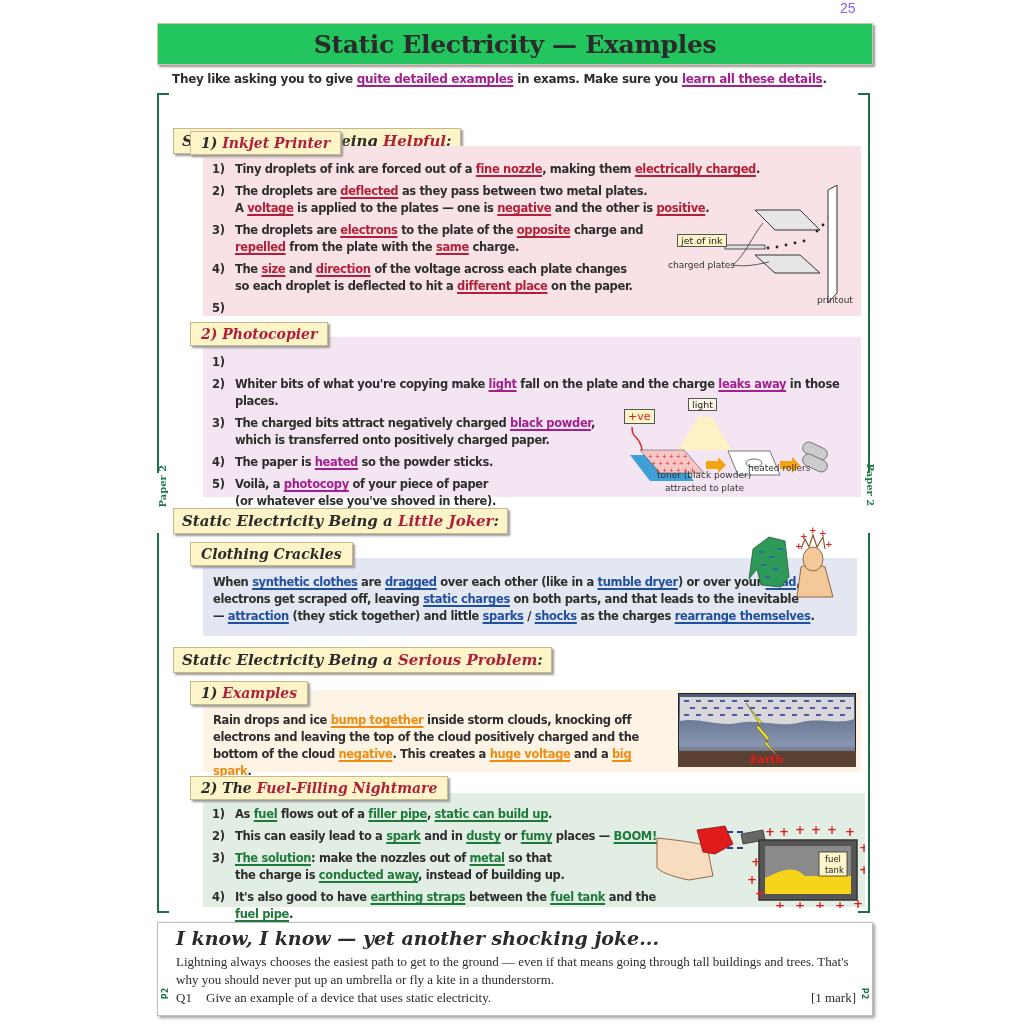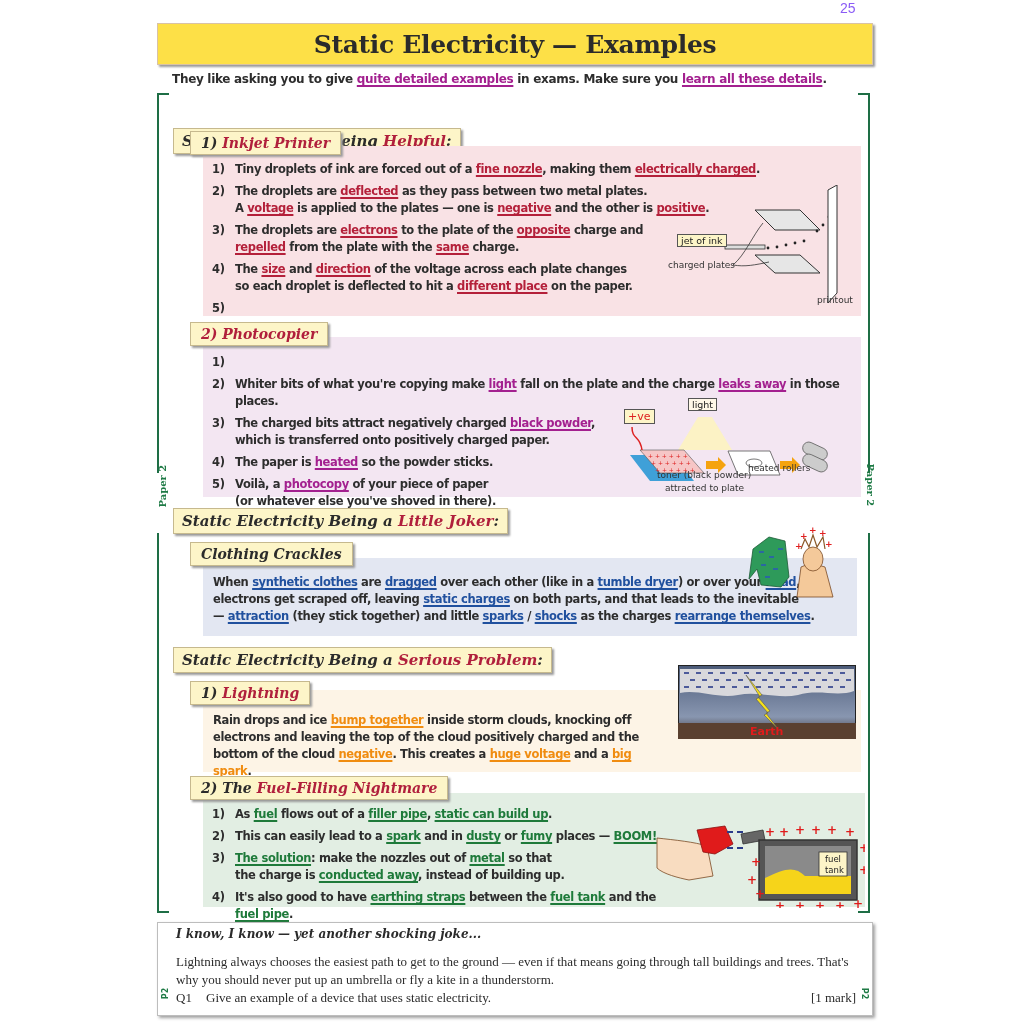--- a/index.html
+++ b/index.html
@@ -1,19 +1,19 @@
 <!DOCTYPE html>
 <html><head>
 <meta charset="utf-8">
 <style>
   * { box-sizing: border-box; margin: 0; padding: 0; }
   html, body { width: 1024px; height: 1024px; background: #ffffff; overflow: hidden; }
   body { position: relative; font-family: "DejaVu Sans", sans-serif; color: #2a2a2a; }
   .page-num { position: absolute; top: 0; left: 840px; font-family: "Liberation Sans", sans-serif; font-size: 14px; color: #8b5cf6; }
-  .title-bar { position: absolute; left: 157px; top: 23px; width: 716px; height: 42px; background: #fde047; border: 1px solid #d9c2a5; box-shadow: 2px 2px 2px #9a9a9a; text-align: center; }
+  .title-bar { position: absolute; left: 157px; top: 23px; width: 716px; height: 42px; background: #22c55e; border: 1px solid #d9c2a5; box-shadow: 2px 2px 2px #9a9a9a; text-align: center; }
   .title-bar span { font-family: "DejaVu Serif", serif; font-weight: bold; font-size: 25px; line-height: 42px; color: #2b2b2b; letter-spacing: -0.3px; }
   .intro { position: absolute; left: 172px; top: 72px; font-size: 12px; font-weight: bold; color: #2d2d2d; letter-spacing: -0.3px; }
   .u { text-decoration: underline; text-decoration-thickness: 1.5px; text-underline-offset: 2px; }
   .mag { color: #a3208f; }
   .red { color: #b4203a; }
   .blu { color: #20509e; }
   .org { color: #f08c10; }
   .grn { color: #1e7a3a; }
   .bracket { position: absolute; border-color: #1e6e45; border-style: solid; }
   .side-label { position: absolute; font-family: "DejaVu Serif", serif; font-size: 10px; font-weight: bold; color: #1e7a45; }
@@ -24,21 +24,21 @@
   .pink { background: #f9e2e5; }
   .lilac { background: #f3e6f2; }
   .bluep { background: #e3e7f2; }
   .cream { background: #fdf4e6; }
   .mint { background: #e2eee3; }
   .list { position: absolute; list-style: none; font-size: 11.5px; font-weight: bold; color: #2d2d2d; letter-spacing: -0.35px; }
   .list li { display: flex; margin-bottom: 5px; line-height: 17px; }
   .list li .n { width: 23px; flex: none; }
   .para { position: absolute; font-size: 11.5px; font-weight: bold; color: #2d2d2d; line-height: 17px; letter-spacing: -0.35px; }
   .joke-box { position: absolute; left: 157px; top: 922px; width: 716px; height: 94px; border: 1px solid #bdbdbd; box-shadow: 2px 2px 3px #a0a0a0; background: #fff; }
-  .joke-title { position: absolute; left: 18px; top: 4px; font-family: "DejaVu Serif", serif; font-style: italic; font-weight: bold; font-size: 12px; color: #2b2b2b; }
+  .joke-title { position: absolute; left: 18px; top: 4px; font-family: "DejaVu Serif", serif; font-style: italic; font-weight: bold; font-size: 19px; color: #2b2b2b; }
   .joke-text { position: absolute; left: 18px; top: 30px; width: 690px; font-family: "Liberation Serif", serif; font-size: 13px; line-height: 18px; color: #2b2b2b; }
   .q-row { position: absolute; left: 18px; top: 67px; width: 680px; font-family: "Liberation Serif", serif; font-size: 13px; color: #2b2b2b; }
   .q-num { position: absolute; left: 0; }
   .q-text { position: absolute; left: 30px; }
   .q-mark { position: absolute; right: 0; }
   svg text { font-family: "DejaVu Sans", sans-serif; }
   .diag-label { position: absolute; font-size: 9px; color: #333; font-family: "DejaVu Sans", sans-serif; white-space: nowrap; }
   .boxlabel { position: absolute; font-size: 9.5px; background: #fdf5c8; border: 1px solid #555; padding: 0 3px; color: #222; white-space: nowrap; }
 </style>
 </head>
@@ -199,26 +199,26 @@
         <text x="80" y="20">+</text>
         <text x="50" y="22">+</text>
     </g>
   </svg>
 </div>
 
 <div class="sec-head" style="left:173px;top:647px;">
   <span>Static Electricity Being a </span><span class="hl">Serious Problem</span><span>:</span>
 </div>
 <div class="sub-head" style="left:190px;top:681px;">
-  <span>1) </span><span class="hl">Lightning</span>
+  <span>1) </span><span class="hl">Examples</span>
 </div>
 <div class="panel cream" style="left:203px;top:690px;width:658px;height:82px;"></div>
 <div class="para" style="left:213px;top:712px;width:460px;" id="lightning-text"><span>Rain drops and ice </span><span class="u org">bump together</span><span> inside storm clouds, knocking off</span><br><span>electrons and leaving the top of the cloud positively charged and the</span><br><span>bottom of the cloud </span><span class="u org">negative</span><span>.  This creates a </span><span class="u org">huge voltage</span><span> and a </span><span class="u org">big spark</span><span>.</span></div>
 
-<div style="position:absolute;left:678px;top:665px;width:162px;height:74px;border-radius:23px;">
+<div style="position:absolute;left:678px;top:693px;width:162px;height:74px;border-radius:23px;">
   <svg width="178" height="74">
     <defs>
       <linearGradient id="sky" x1="0" y1="0" x2="0" y2="1">
         <stop offset="0" stop-color="#4b5a78"></stop>
           <stop offset="0.7" stop-color="#8896b0"></stop>
           <stop offset="1" stop-color="#3a3030"></stop>
       </linearGradient>
     </defs>
     <rect x="0" y="0" width="178" height="74" fill="url(#sky)" stroke="#222" stroke-width="2"></rect>
     <path d="M2,4 L176,4 L176,26 C160,32 140,24 120,30 C100,34 80,26 60,30 C40,34 20,24 2,28 Z" fill="#d8d8dc"></path>

